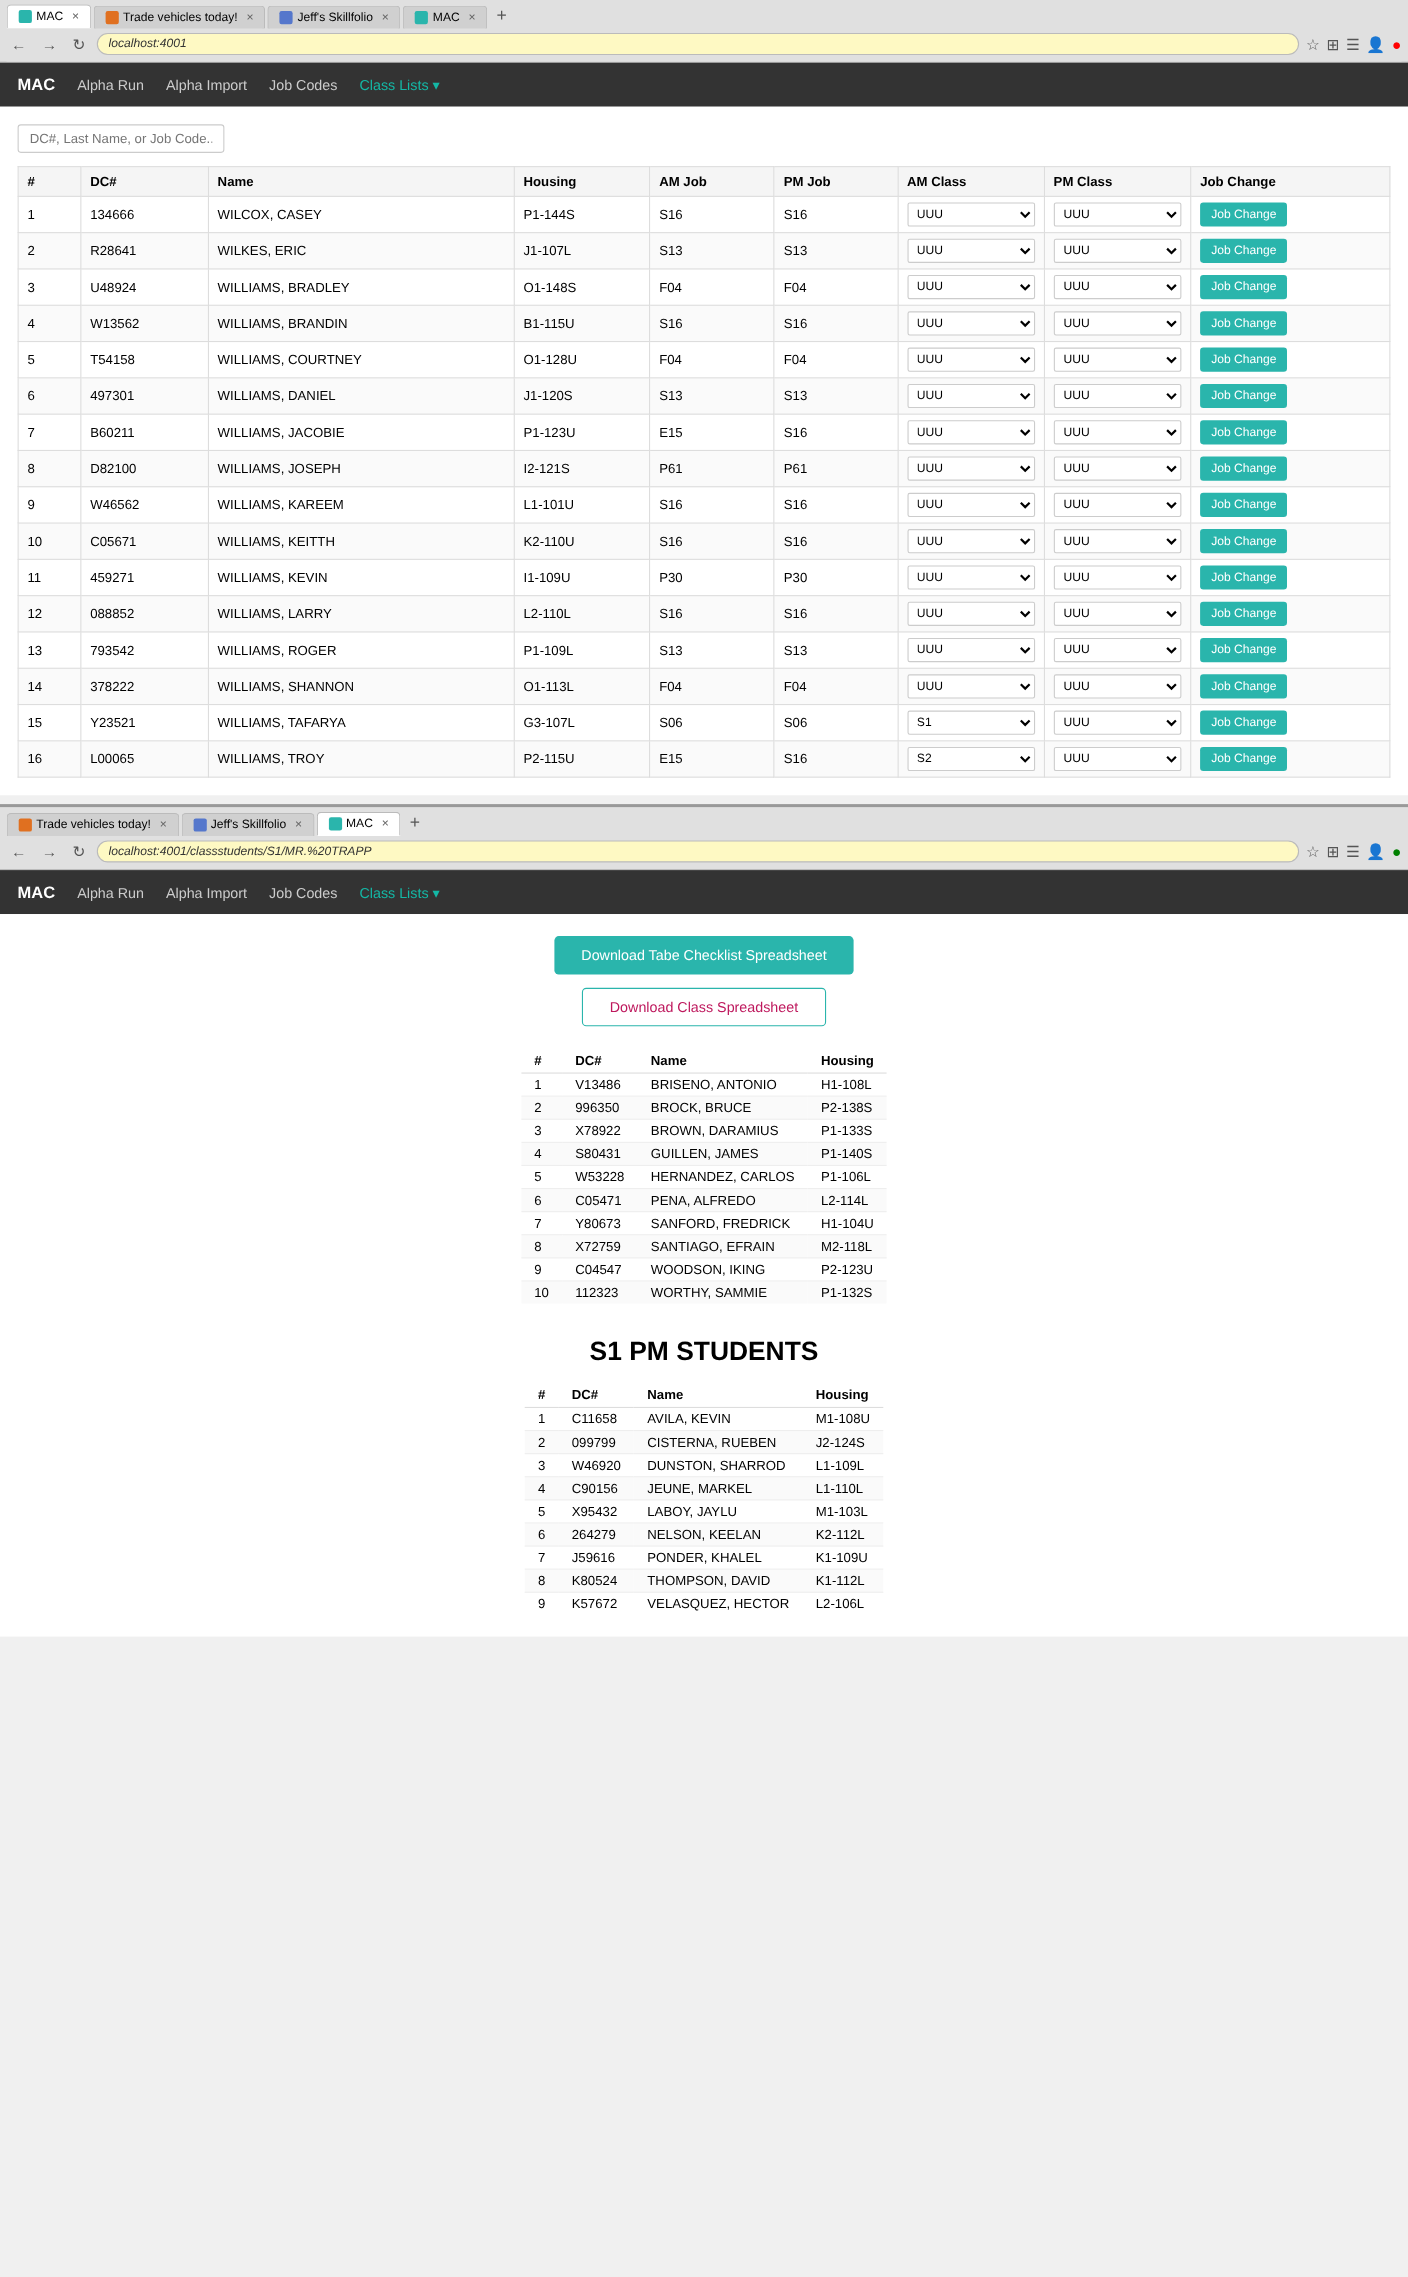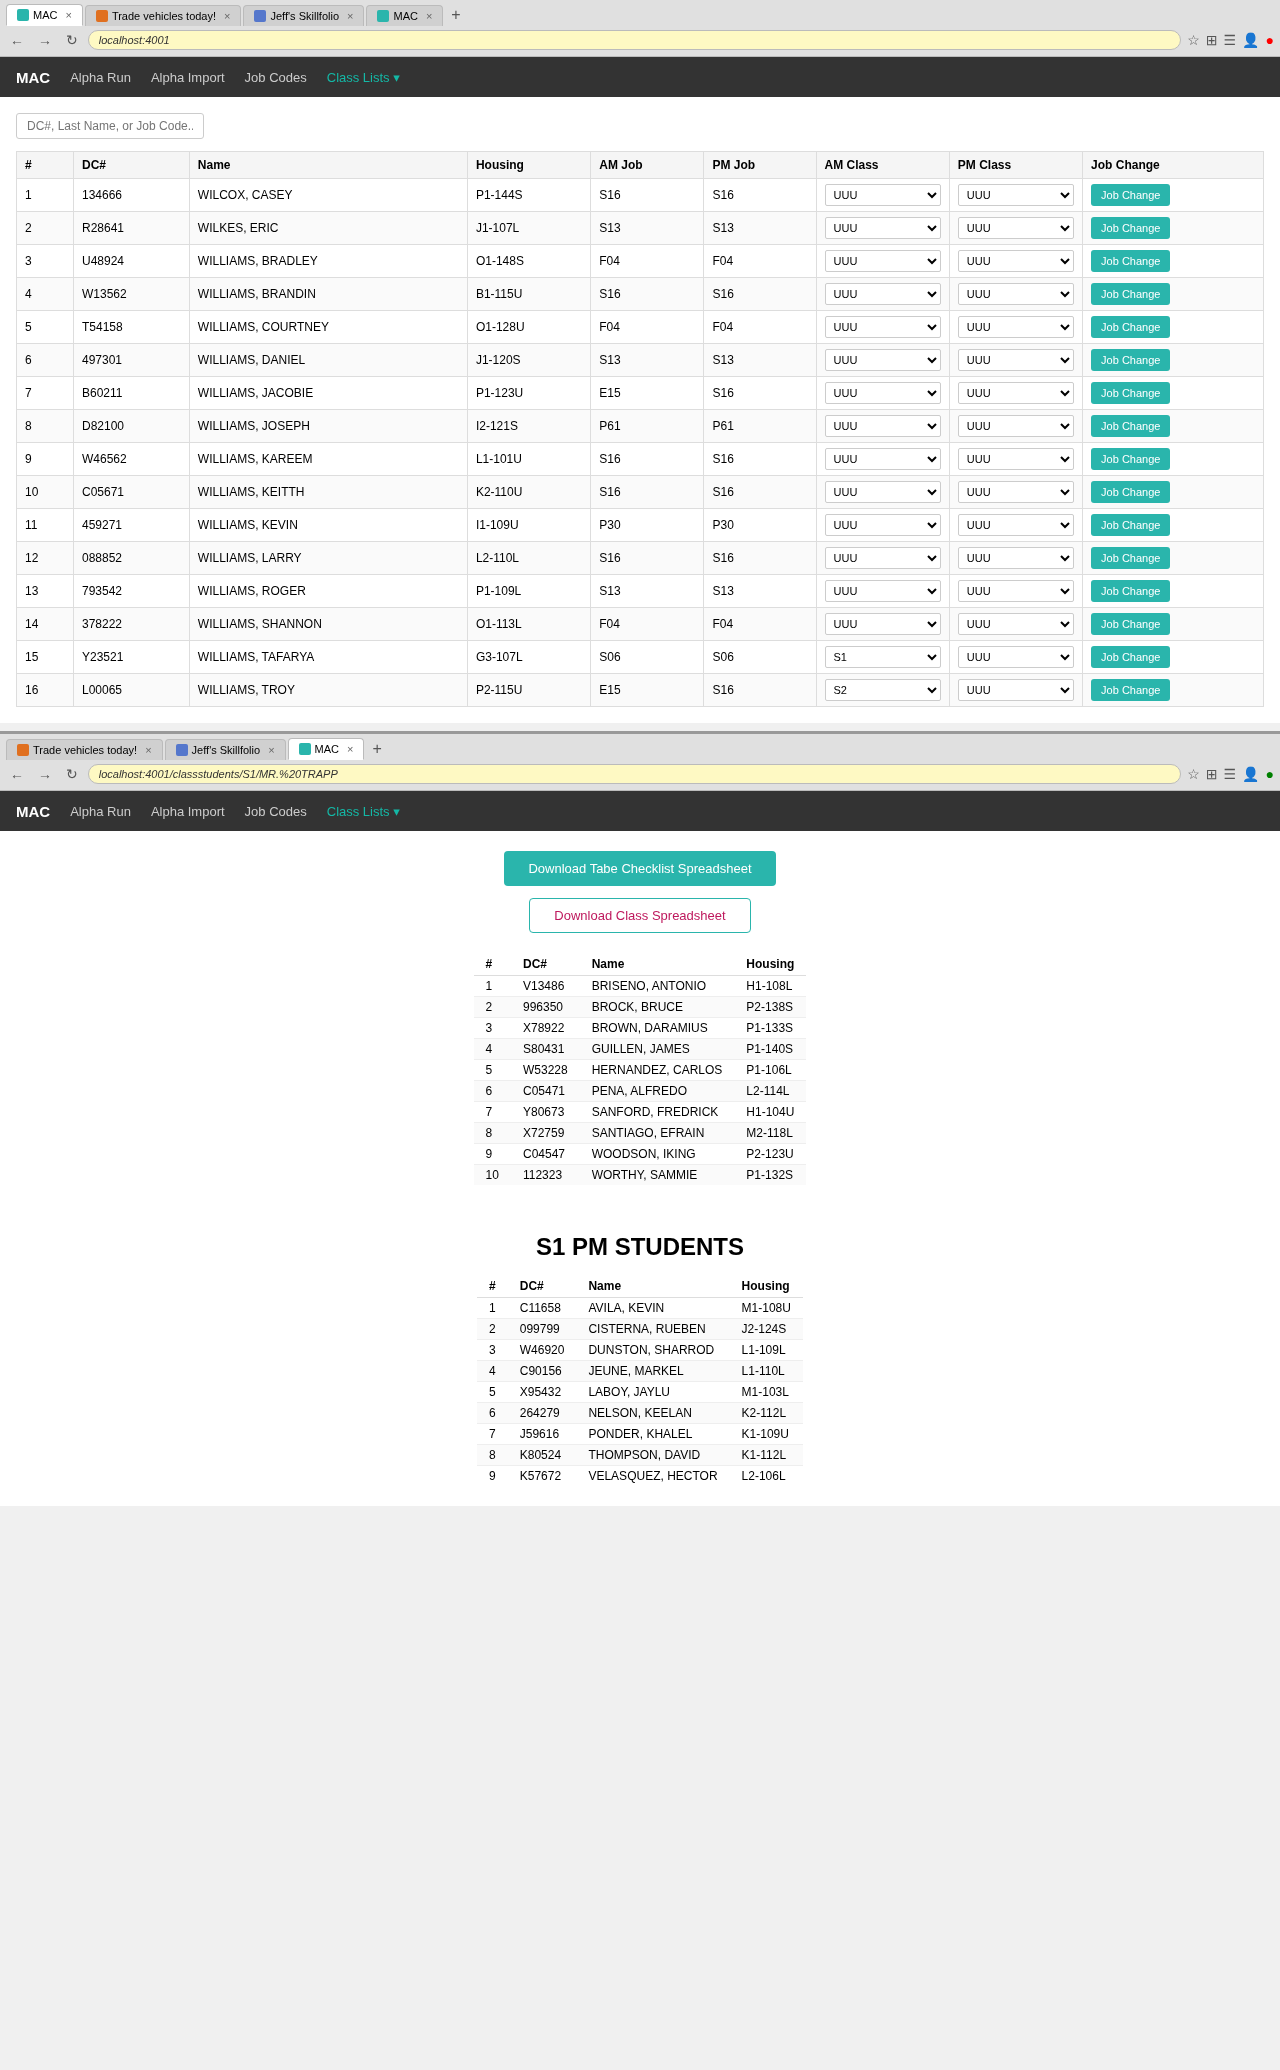--- a/index.html
+++ b/index.html
@@ -605,21 +605,21 @@
   </tr>
           <tr>
     <td>10</td>
     <td>112323</td>
     <td>WORTHY, SAMMIE</td>
     <td>P1-132S</td>
   </tr>
         </tbody>
     </table>
 
-    <h2 class="section-title" style="margin-top:48px;">S1 PM STUDENTS</h2>
+    <h2 class="section-title" style="margin-top:30px;">S1 PM STUDENTS</h2>
 
     <table class="student-table">
       <thead>
         <tr>
           <th>#</th>
           <th>DC#</th>
           <th>Name</th>
           <th>Housing</th>
         </tr>
       </thead>

